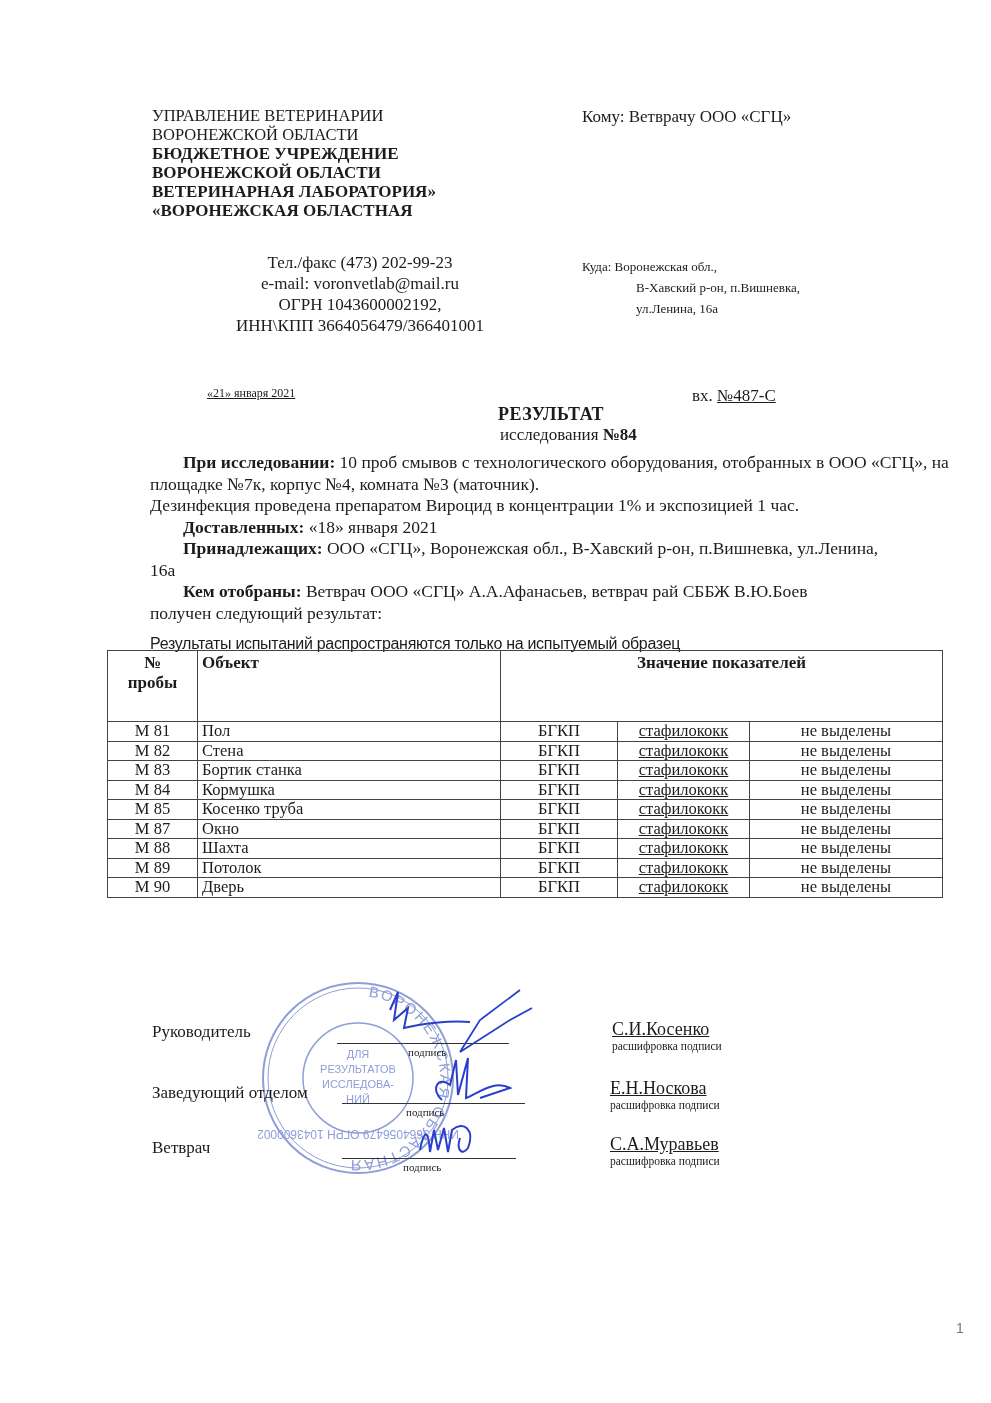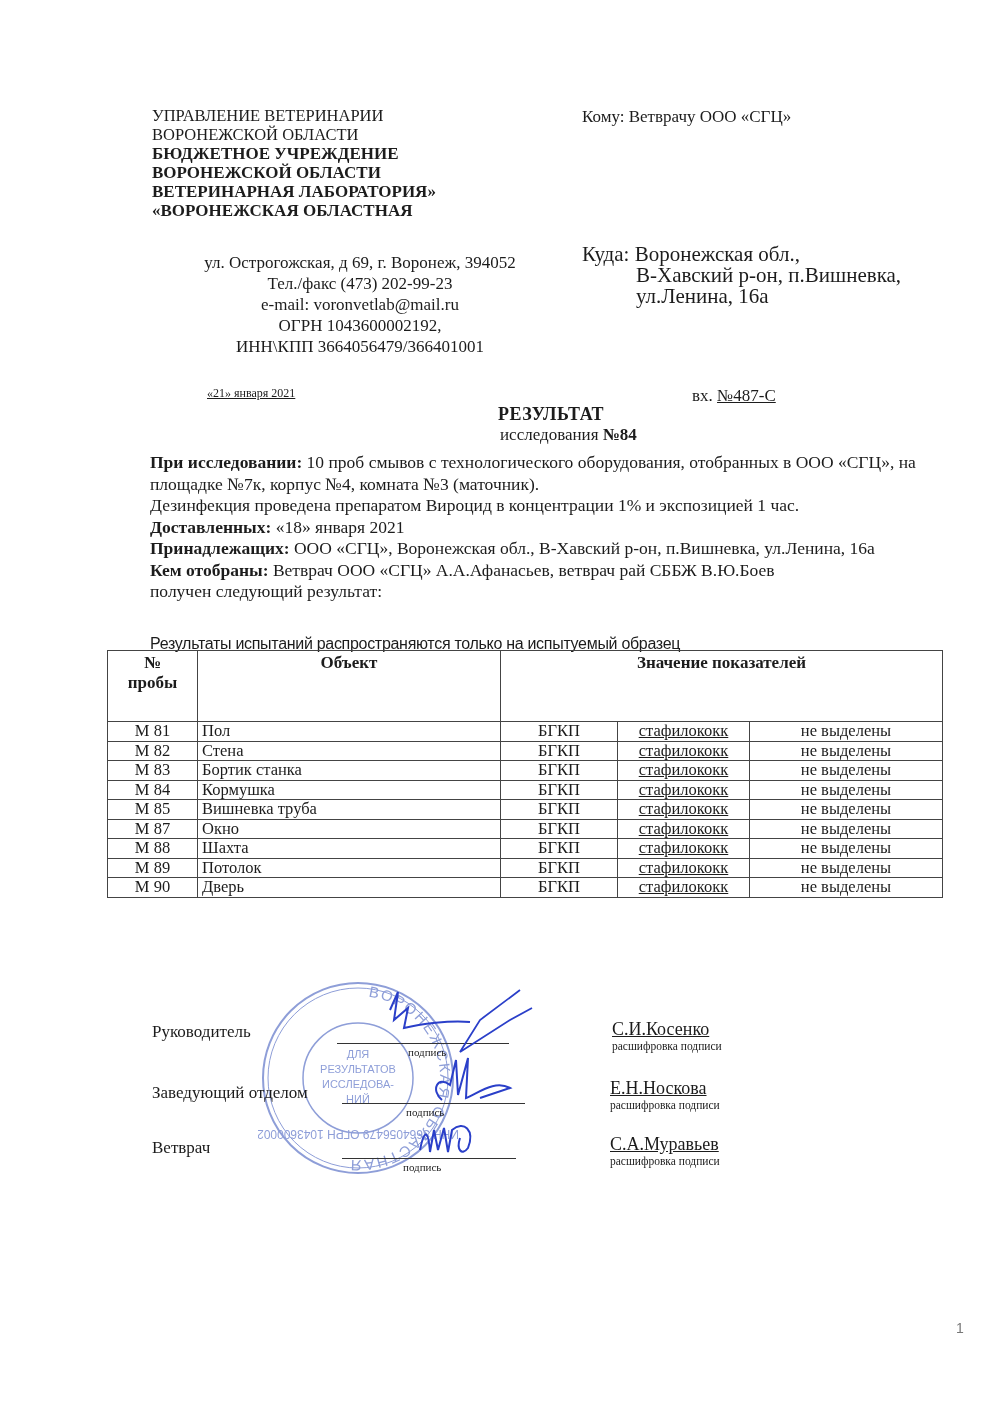--- a/index.html
+++ b/index.html
@@ -6,30 +6,30 @@
   body {
     width:991px; height:1403px; background:#ffffff; position:relative; overflow:hidden;
     font-family:"Liberation Serif", serif; color:#1c1c1c;
   }
   .abs { position:absolute; }
   .hdr-left { left:152px; top:106px; width:420px; text-align:left; font-size:16.5px; line-height:19px; }
   .hdr-left .plain { font-weight:normal; }
   .hdr-left .bold { font-weight:bold; font-size:17px; }
   .to-line { left:582px; top:107px; font-size:17px; }
   .addr-left { left:150px; top:252px; width:420px; text-align:center; font-size:17px; line-height:21px; }
-  .addr-right { left:582px; top:244px; font-size:21px; line-height:21px; }
+  .addr-right { left:582px; top:256px; font-size:13px; line-height:21px; }
   .addr-right .indent { padding-left:54px; }
   .date-line { left:207px; top:386px; font-size:12px; text-decoration:underline; }
   .incoming { left:692px; top:386px; font-size:17px; }
   .incoming .u { text-decoration:underline; }
   .result-title { left:498px; top:404px; font-size:18px; font-weight:bold; letter-spacing:0.5px; }
   .result-sub { left:500px; top:425px; font-size:17px; }
   .result-sub b { font-weight:bold; }
   .body-text { left:150px; top:452px; width:800px; font-size:17.5px; line-height:21.5px; }
-  .body-text b { font-weight:bold; }
+  .body-text b { font-weight:bold;margin-left:33px; }
   .note { left:150px; top:635px; font-size:16px; font-family:"Liberation Sans Narrow","Liberation Sans", sans-serif; letter-spacing:-0.3px; }
   table.results {
     position:absolute; left:107px; top:650px; border-collapse:collapse;
     font-size:16.5px;
   }
   table.results td, table.results th { border:1px solid #444; padding:0 4px; height:18.5px; line-height:18.5px; }
   table.results th { font-weight:bold; vertical-align:top; height:68px; line-height:20px; padding-top:2px; font-size:17px; }
   .c-no { width:81px; text-align:center; }
   .c-obj { width:294px; text-align:left; }
   .c-ind { width:108px; text-align:center;margin-top:24px; }
@@ -52,21 +52,20 @@
   <div class="plain">ВОРОНЕЖСКОЙ ОБЛАСТИ</div>
   <div class="bold">БЮДЖЕТНОЕ УЧРЕЖДЕНИЕ</div>
   <div class="bold">ВОРОНЕЖСКОЙ ОБЛАСТИ</div>
   <div class="bold">ВЕТЕРИНАРНАЯ ЛАБОРАТОРИЯ»</div>
   <div class="bold">«ВОРОНЕЖСКАЯ ОБЛАСТНАЯ</div>
 </div>
 
 <div class="abs to-line">Кому: Ветврачу ООО «СГЦ»</div>
 
 <div class="abs addr-left">
-  <div>ул. Острогожская, д 69, г. Воронеж, 394052</div>
   <div>Тел./факс (473) 202-99-23</div>
   <div>e-mail: voronvetlab@mail.ru</div>
   <div>ОГРН 1043600002192,</div>
   <div>ИНН\КПП 3664056479/366401001</div>
 </div>
 
 <div class="abs addr-right">
   <div>Куда: Воронежская обл.,</div>
   <div class="indent">В-Хавский р-он, п.Вишневка,</div>
   <div class="indent">ул.Ленина, 16а</div>
@@ -107,21 +106,21 @@
 
 <div class="abs note">Результаты испытаний распространяются только на испытуемый образец</div>
 
 <table class="results">
   <thead>
     <tr>
       <th class="c-no">
         <div>№</div>
         <div>пробы</div>
       </th>
-      <th class="c-obj" style="text-align:center;">Объект</th>
+      <th class="c-obj" style="">Объект</th>
       <th colspan="3">Значение показателей</th>
     </tr>
   </thead>
   <tbody id="rows">
       <tr>
         <td class="c-no">М 81</td>
         <td class="c-obj">Пол</td>
         <td class="c-ind">БГКП</td>
         <td class="c-org">стафилококк</td>
         <td class="c-res">не выделены</td>
@@ -142,21 +141,21 @@
       </tr>
       <tr>
         <td class="c-no">М 84</td>
         <td class="c-obj">Кормушка</td>
         <td class="c-ind">БГКП</td>
         <td class="c-org">стафилококк</td>
         <td class="c-res">не выделены</td>
       </tr>
       <tr>
         <td class="c-no">М 85</td>
-        <td class="c-obj">Вишневка труба</td>
+        <td class="c-obj">Косенко труба</td>
         <td class="c-ind">БГКП</td>
         <td class="c-org">стафилококк</td>
         <td class="c-res">не выделены</td>
       </tr>
       <tr>
         <td class="c-no">М 87</td>
         <td class="c-obj">Окно</td>
         <td class="c-ind">БГКП</td>
         <td class="c-org">стафилококк</td>
         <td class="c-res">не выделены</td>

